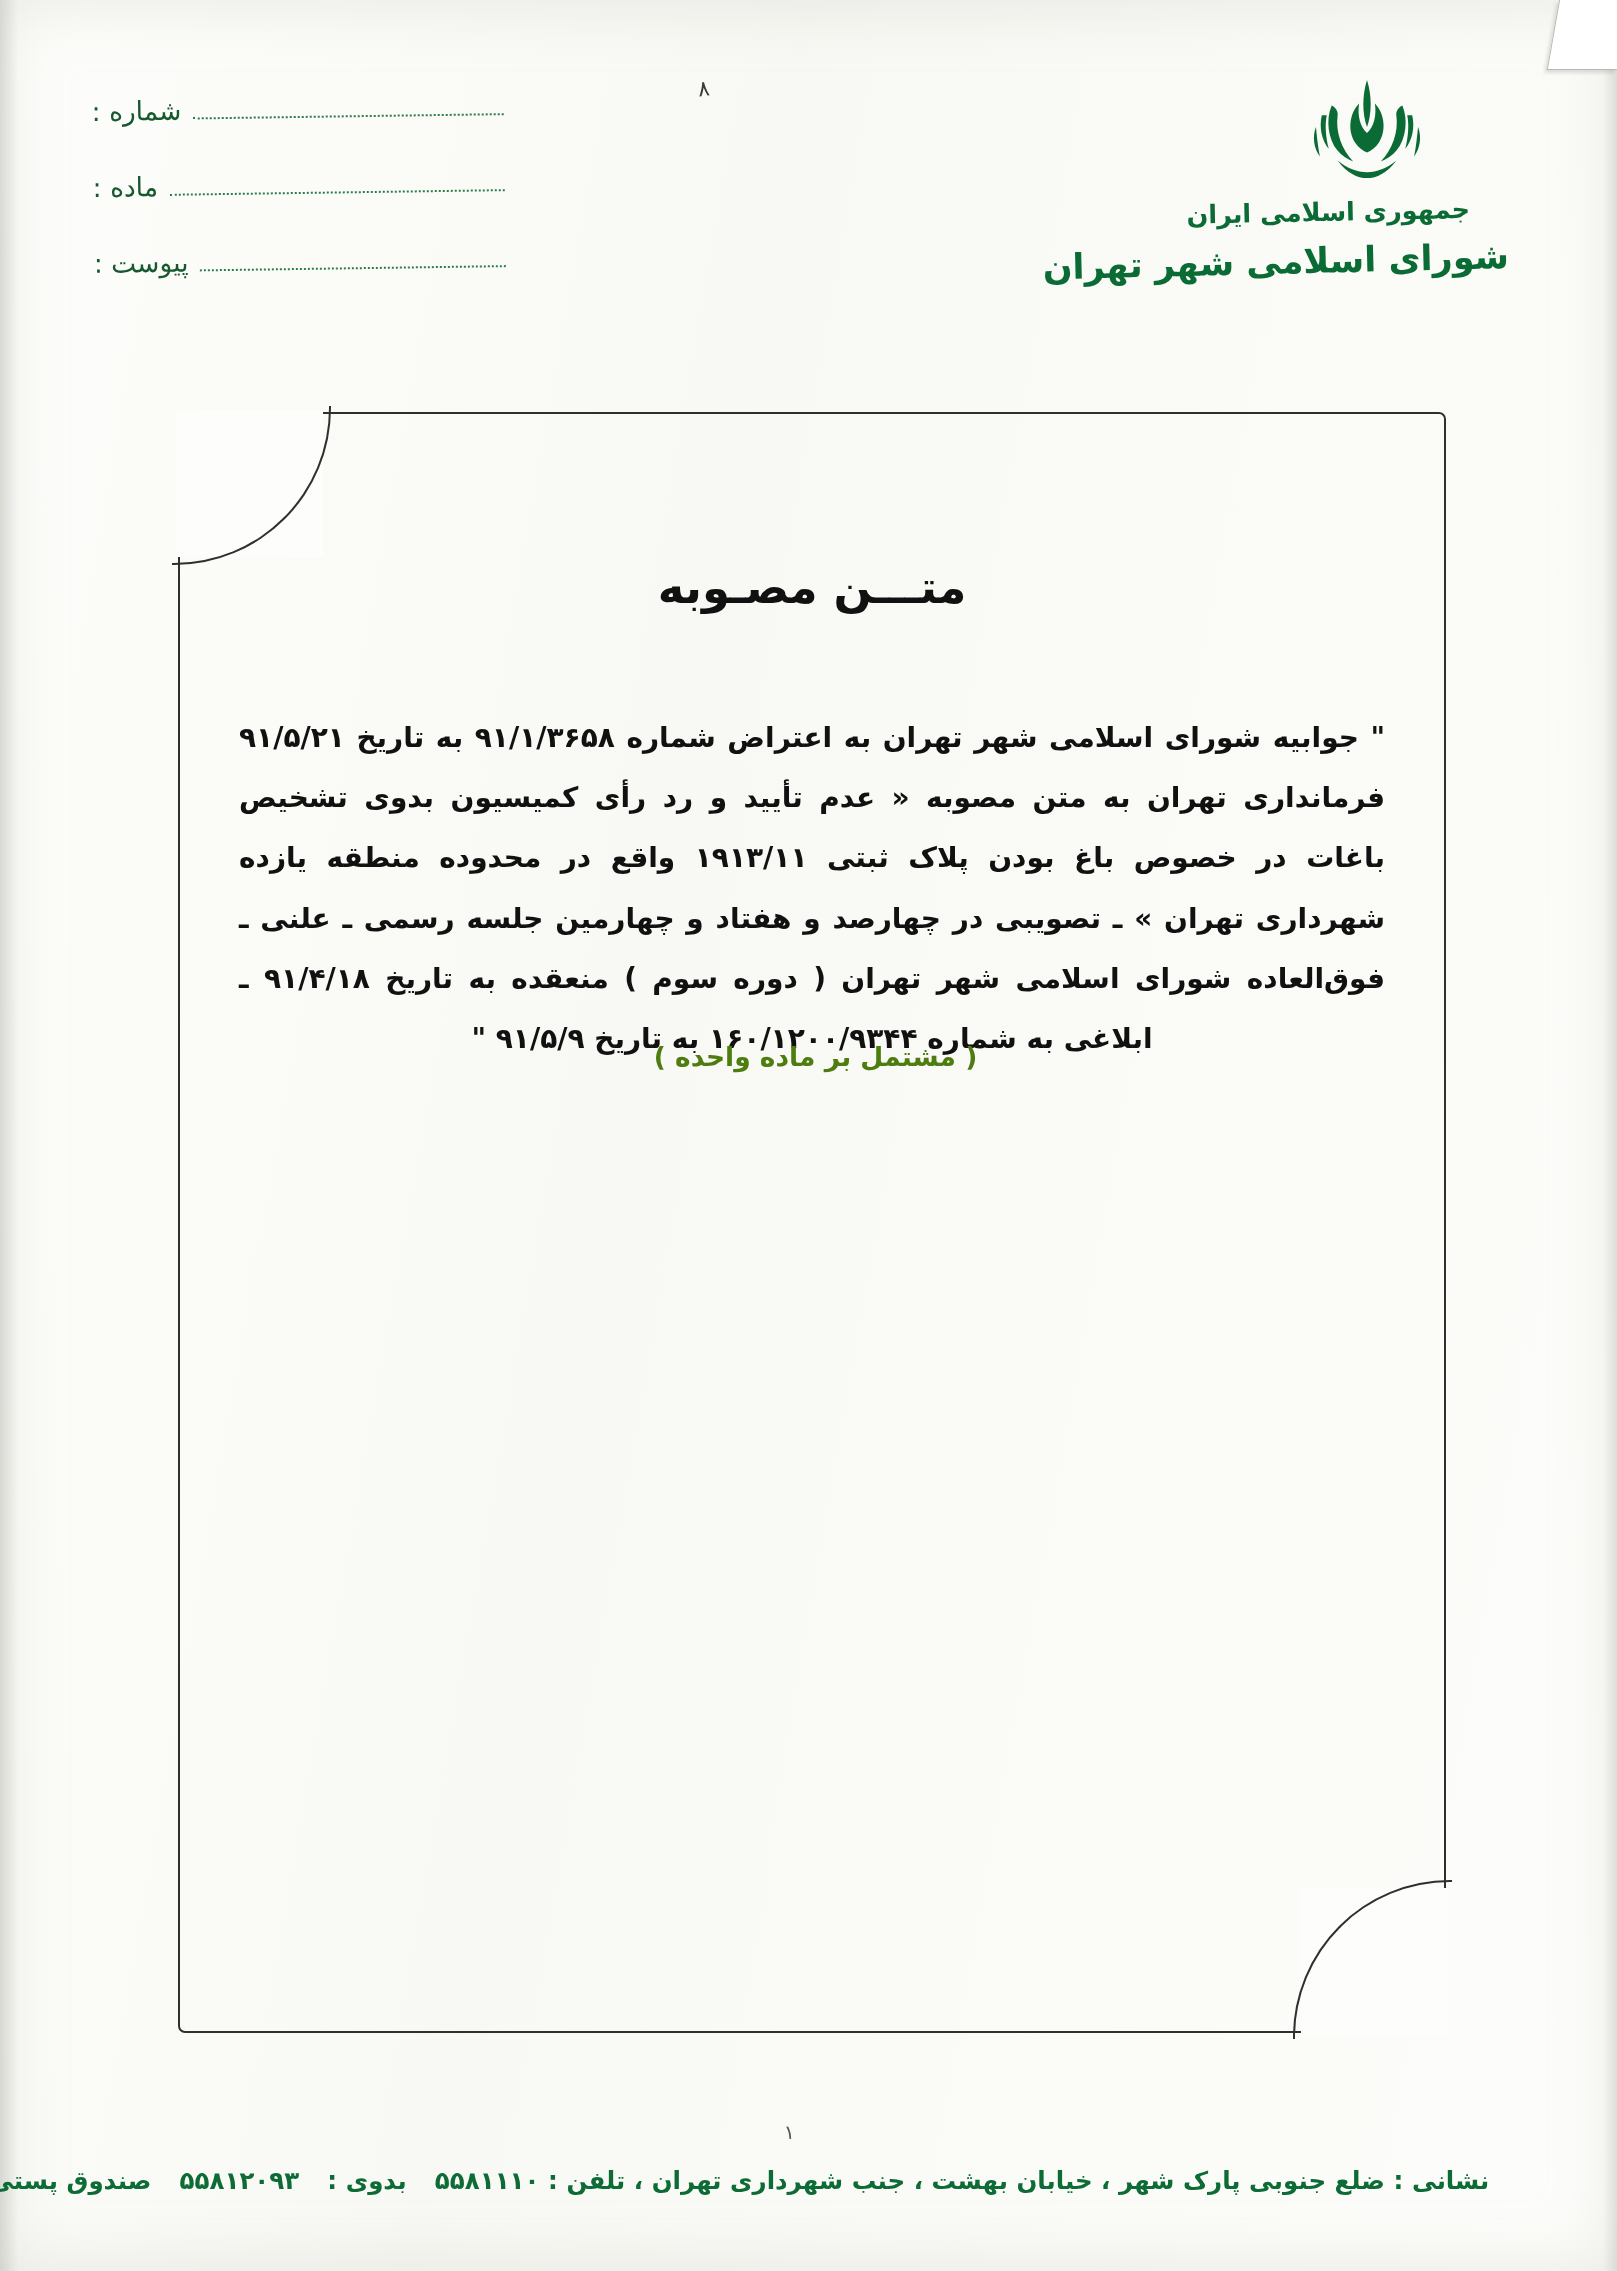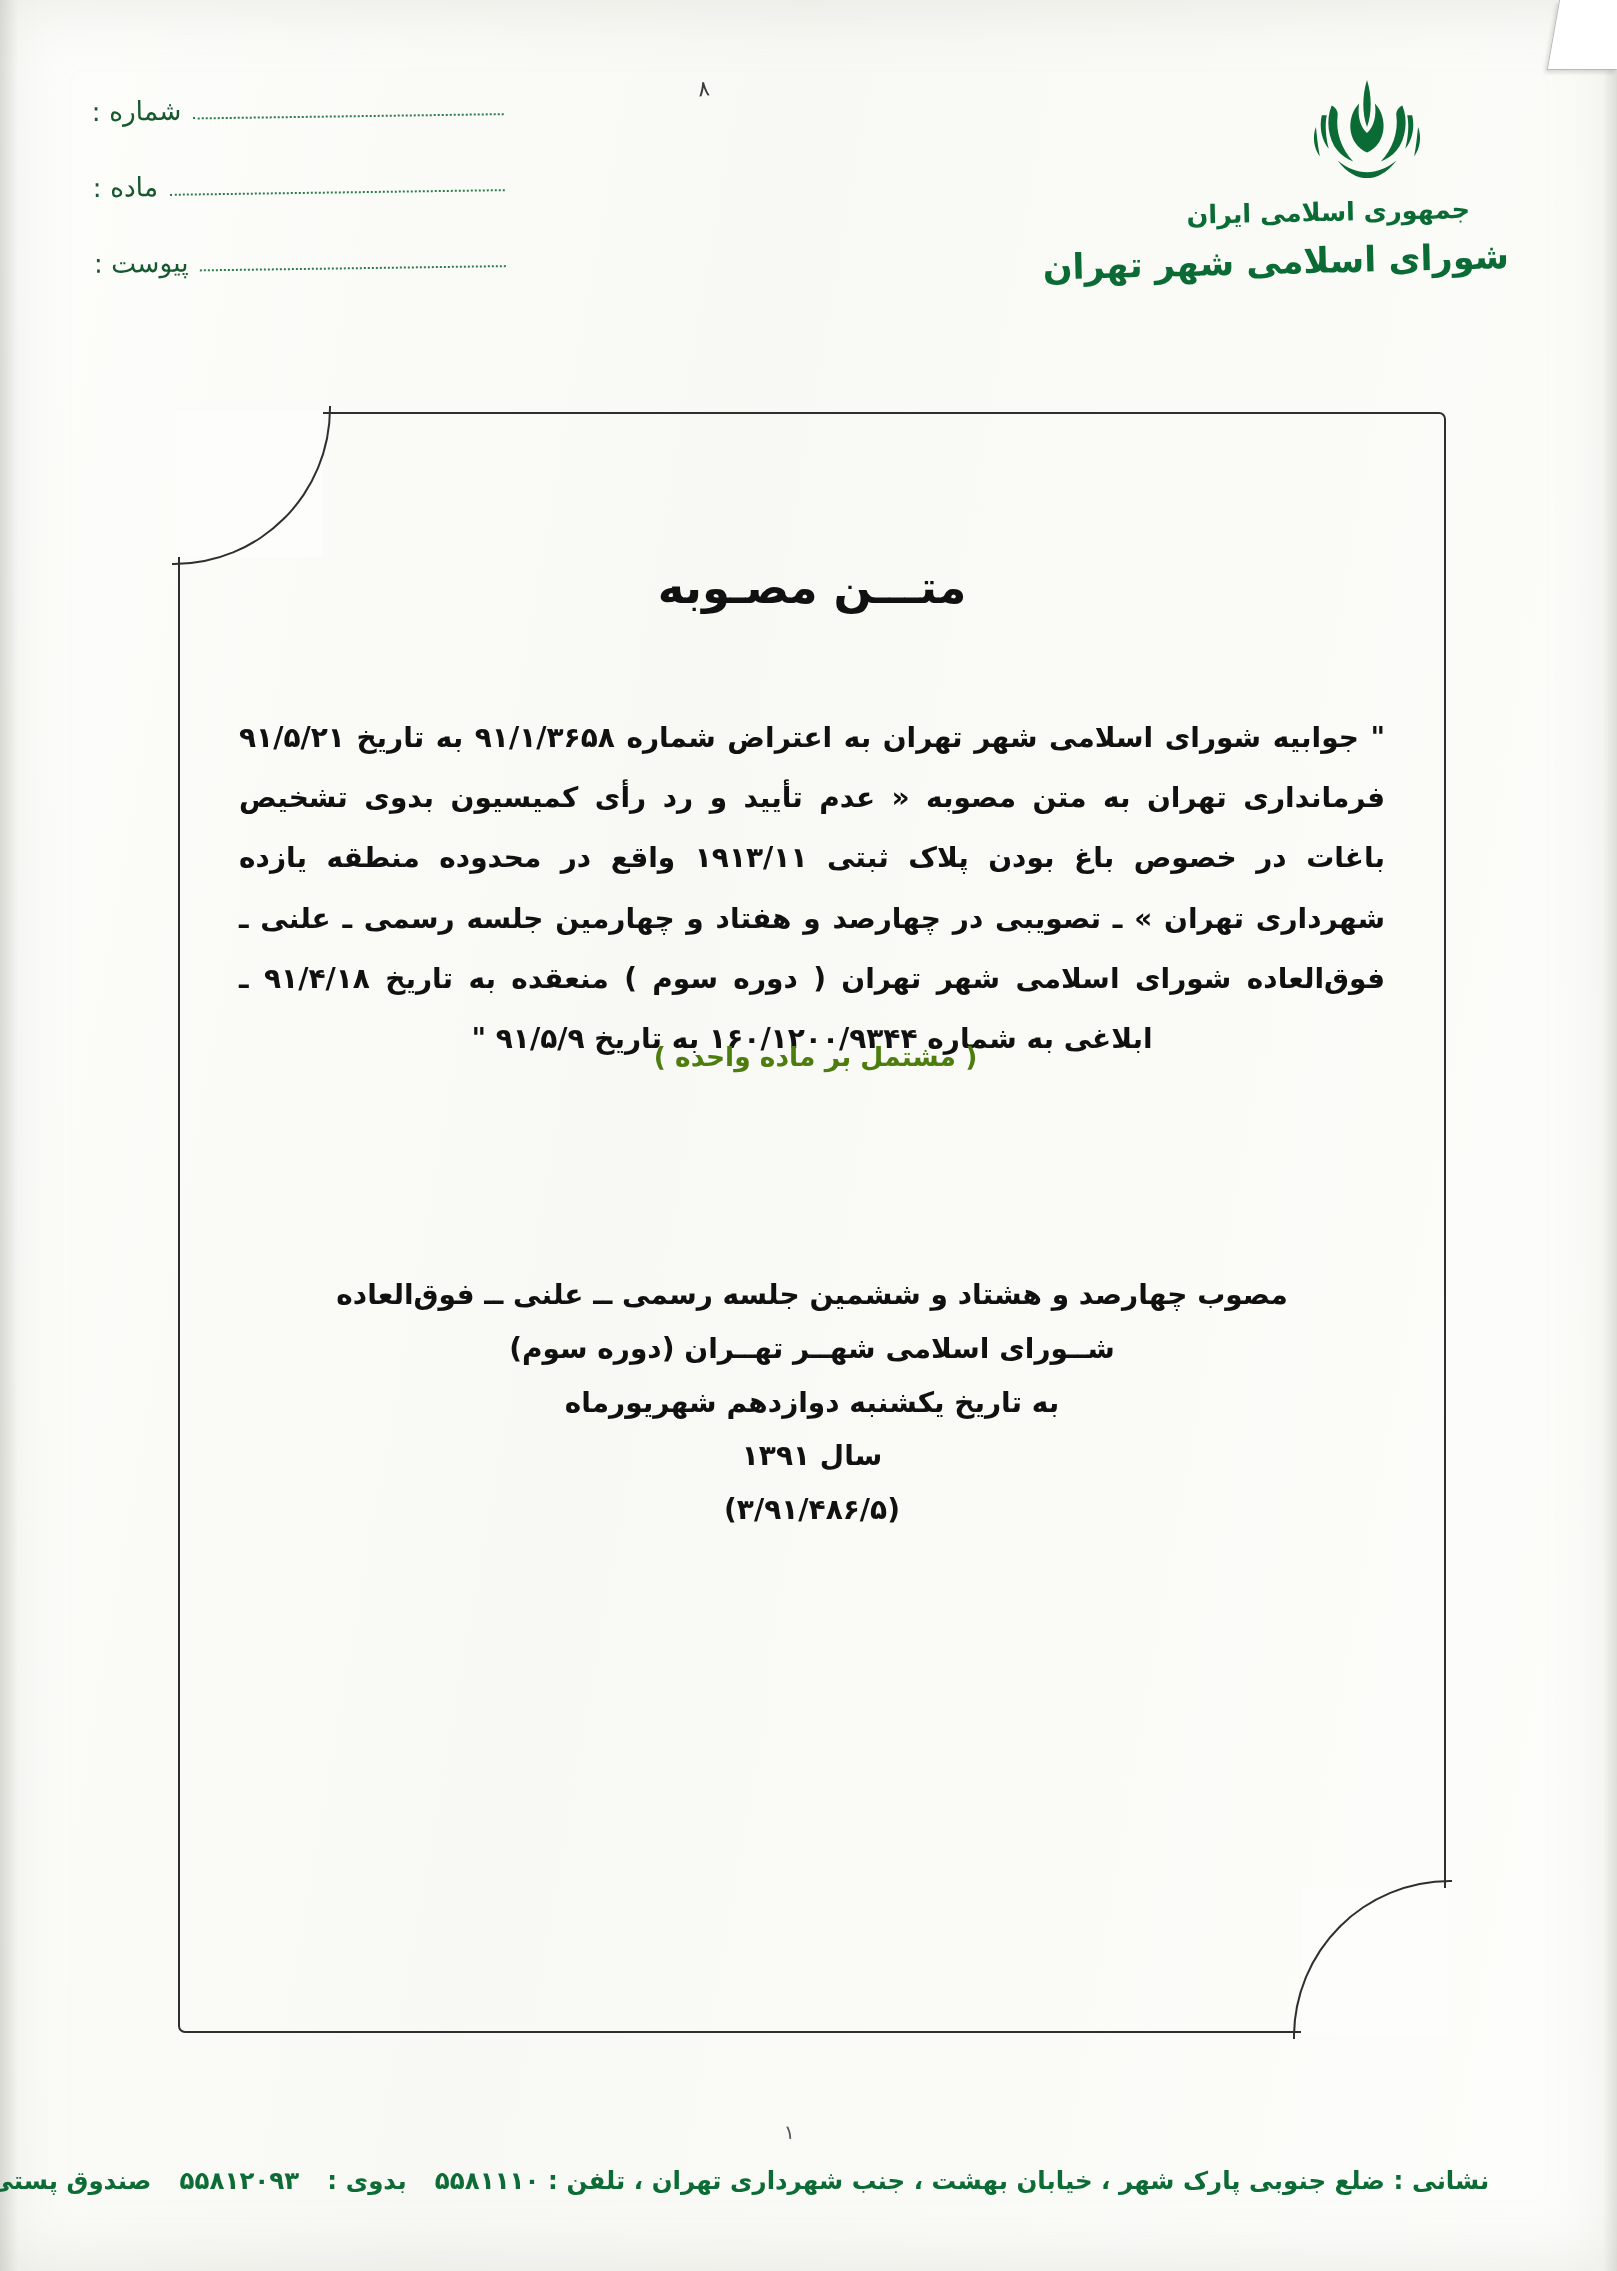--- a/index.html
+++ b/index.html
@@ -330,27 +330,20 @@
     <div class="cut cut-br"></div>
 
     <div class="doc-title">متـــن مصـوبه</div>
 
     <div class="body-text">
       <p>" جوابیه شورای اسلامی شهر تهران به اعتراض شماره ۹۱/۱/۳۶۵۸ به تاریخ ۹۱/۵/۲۱ فرمانداری تهران به متن مصوبه « عدم تأیید و رد رأی کمیسیون بدوی تشخیص باغات در خصوص باغ بودن پلاک ثبتی ۱۹۱۳/۱۱ واقع در محدوده منطقه یازده شهرداری تهران » ـ تصویبی در چهارصد و هفتاد و چهارمین جلسه رسمی ـ علنی ـ فوق‌العاده شورای اسلامی شهر تهران ( دوره سوم ) منعقده به تاریخ ۹۱/۴/۱۸ ـ ابلاغی به شماره ۱۶۰/۱۲۰۰/۹۳۴۴ به تاریخ ۹۱/۵/۹ "</p>
     </div>
 
     <div class="subject-note">( مشتمل بر ماده واحده )</div>
 
-    <div class="approval-block">
-      <div>مصوب چهارصد و هشتاد و ششمین جلسه رسمی ــ علنی ــ فوق‌العاده</div>
-      <div>شــورای اسلامی شهــر تهــران (دوره سوم)</div>
-      <div>به تاریخ یکشنبه دوازدهم شهریورماه</div>
-      <div>سال ۱۳۹۱</div>
-      <div>(۳/۹۱/۴۸۶/۵)</div>
-    </div>
 
   </div>
 
   <div class="bottom-mark">۱</div>
 
   <div class="footer">
     <span>نشانی : ضلع جنوبی پارک شهر ، خیابان بهشت ، جنب شهرداری تهران ، تلفن : ۵۵۸۱۱۱۰</span>
     <span>بدوی :</span>
     <span>۵۵۸۱۲۰۹۳</span>
     <span>صندوق پستی :</span>

